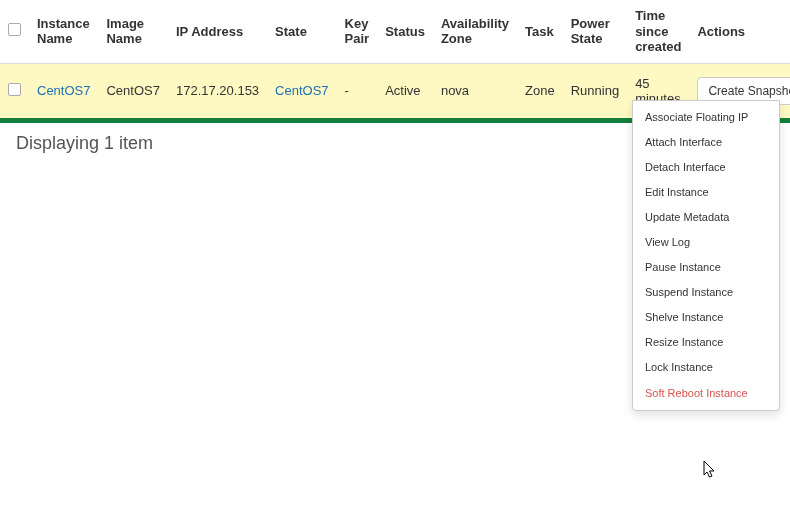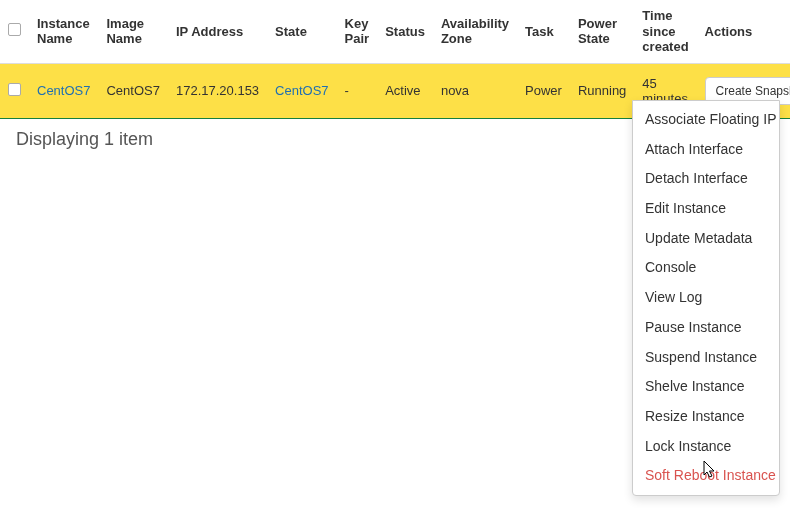--- a/index.html
+++ b/index.html
@@ -20,24 +20,24 @@
     font-weight: 700;
     color: #333;
     padding: 8px 8px;
     border-bottom: 1px solid #ddd;
     vertical-align: middle;
     font-size: 13px;
     line-height: 1.2;
   }
   tbody td {
     padding: 12px 8px;
-    border-bottom: 1px solid #15803d;
+    border-bottom: 5px solid #15803d;
     vertical-align: middle;
     font-size: 13px;
-    background: #fde047;
+    background: #fef9c3;
   }
   .checkbox-cell { width: 28px; text-align:center; }
   .checkbox-box {
     display:inline-block;
     width:13px; height:13px;
     border:1px solid #aaa;
     border-radius:2px;
     background:#fff;
   }
   a.link { color: #1f6fb2; text-decoration: none; }
@@ -65,21 +65,21 @@
     width:148px;
     background:#fff;
     border:1px solid #ccc;
     border-radius:0 0 4px 4px;
     box-shadow:0 4px 10px rgba(0,0,0,0.12);
     padding:4px 0;
     z-index:10;
   }
   .dropdown-item {
     padding:4px 12px;
-    font-size:14px;
+    font-size:11px;
     color:#333;
     cursor:pointer;
     white-space:nowrap;
     line-height:1.55;
   }
   .dropdown-item.danger { color:#d9534f; }
   .cursor {
     position:absolute;
     top:460px;
     left:700px;
@@ -118,42 +118,41 @@
         <a class="link">CentOS7</a>
       </td>
       <td>CentOS7</td>
       <td>172.17.20.153</td>
       <td>
         <a class="link">CentOS7</a>
       </td>
       <td>-</td>
       <td>Active</td>
       <td>nova</td>
-      <td>Power</td>
+      <td>Zone</td>
       <td>Running</td>
       <td>45 minutes</td>
       <td class="actions-cell">
         <span class="btn-group">
           <button class="btn btn-main">Create Snapshot</button>
 
         </span>
       </td>
     </tr>
   </tbody>
 </table>
 
 <div class="footer-text">Displaying 1 item</div>
 
 <div class="dropdown" id="dropdown">
     <div class="dropdown-item">Associate Floating IP</div>
     <div class="dropdown-item">Attach Interface</div>
     <div class="dropdown-item">Detach Interface</div>
     <div class="dropdown-item">Edit Instance</div>
     <div class="dropdown-item">Update Metadata</div>
-    <div class="dropdown-item">Console</div>
     <div class="dropdown-item">View Log</div>
     <div class="dropdown-item">Pause Instance</div>
     <div class="dropdown-item">Suspend Instance</div>
     <div class="dropdown-item">Shelve Instance</div>
     <div class="dropdown-item">Resize Instance</div>
     <div class="dropdown-item">Lock Instance</div>
     <div class="dropdown-item danger">Soft Reboot Instance</div>
   </div>
 
 <svg class="cursor" width="18" height="22" viewBox="0 0 18 22">

